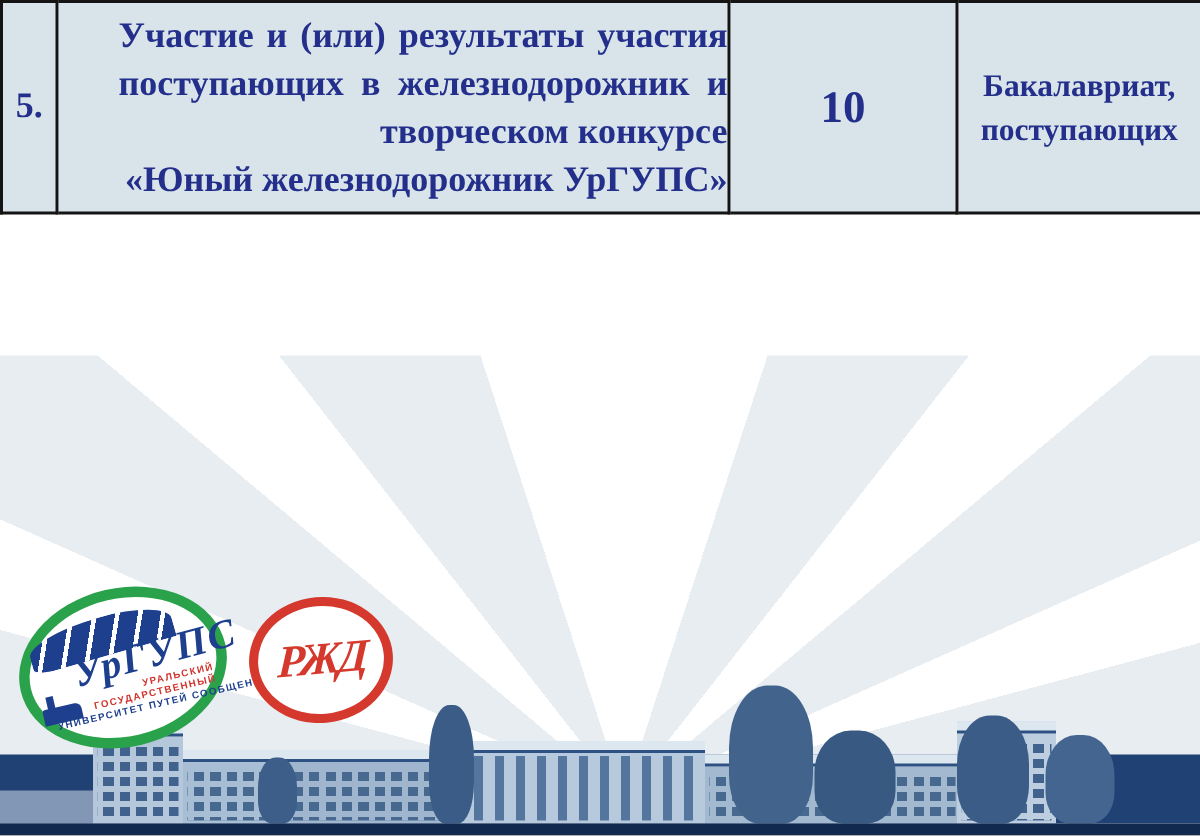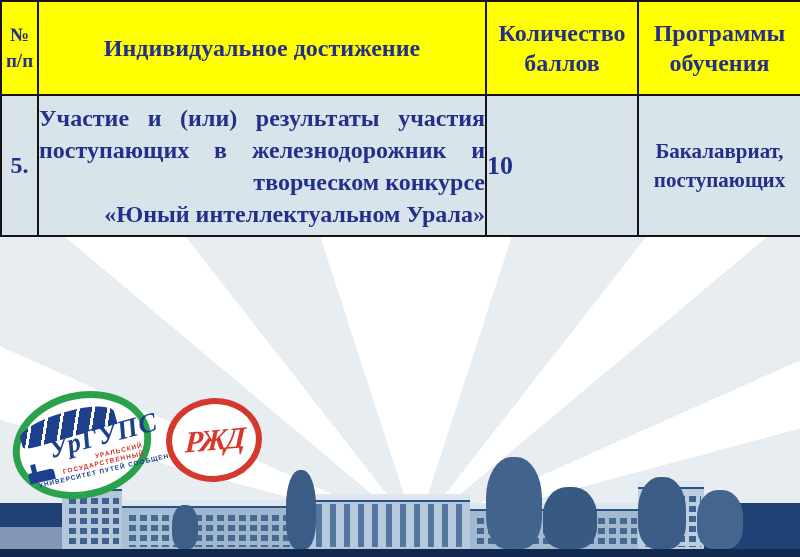--- a/index.html
+++ b/index.html
@@ -20,22 +20,22 @@
     vertical-align:middle;
     padding:0;
     overflow:hidden;
   }
   th.hd{background:#ffff00;font-size:24px;line-height:30px;text-align:center;height:92px;}
   th.hd-num{font-size:19px;line-height:26px;word-break:break-all;padding:2px 1px;}
   td.dat{background:#d8e4ea;height:139px;}
   td.d-num{vertical-align:top;text-align:center;font-size:24px;padding-top:7px;}
   td.d-ach{vertical-align:top;padding:6px 8px 0 8px;font-size:24px;}
   .ach-line{line-height:32px;text-align:right;white-space:nowrap;}
-  .ach-line.jl{white-space:normal;text-align:justify;text-align-last:justify;}
-  td.d-pts{vertical-align:top;font-size:26px;padding-top:34px;}
+  .ach-line.jl{white-space:normal;text-align:justify;text-align-last:justify;padding-left:40px;}
+  td.d-pts{vertical-align:top;text-align:center;font-size:30px;padding-top:34px;}
   td.d-prg{text-align:center;font-size:21px;line-height:29px;padding:0 4px;}
   
   .backdrop{position:absolute;left:0;top:237px;width:800px;height:320px;}
   .rays{
     position:absolute;left:0;top:0;right:0;bottom:0;
     background:conic-gradient(at 52% 92%,
       #ffffff 0deg 18deg, #e8edf2 18deg 38deg,
       #ffffff 38deg 50deg, #e8edf2 50deg 66deg,
       #ffffff 66deg 75deg, #e8edf2 75deg 88deg,
       #ffffff 88deg 272deg,
@@ -163,33 +163,27 @@
   </div>
 
   <table class="ach">
     <colgroup>
       <col style="width:37px">
         <col style="width:448px">
         <col style="width:152px">
         <col style="width:163px">
     </colgroup>
     <tbody>
-        <tr>
-      <th class="hd hd-num">№ п/п</th>
-      <th class="hd">Индивидуальное достижение</th>
-      <th class="hd">Количество баллов</th>
-      <th class="hd">Программы обучения</th>
-    </tr>
     <tr>
       <td class="dat d-num">5.</td>
       <td class="dat d-ach">
         <div class="ach-line jl">Участие и (или) результаты участия</div>
         <div class="ach-line jl">поступающих в железнодорожник и</div>
         <div class="ach-line">творческом конкурсе</div>
-        <div class="ach-line">«Юный интеллектуальном Урала»</div>
+        <div class="ach-line">«Юный железнодорожник УрГУПС»</div>
       </td>
       <td class="dat d-pts">10</td>
       <td class="dat d-prg">Бакалавриат, поступающих</td>
     </tr>
   </tbody>
     </table>
 
 </div>
 
 </body></html>

